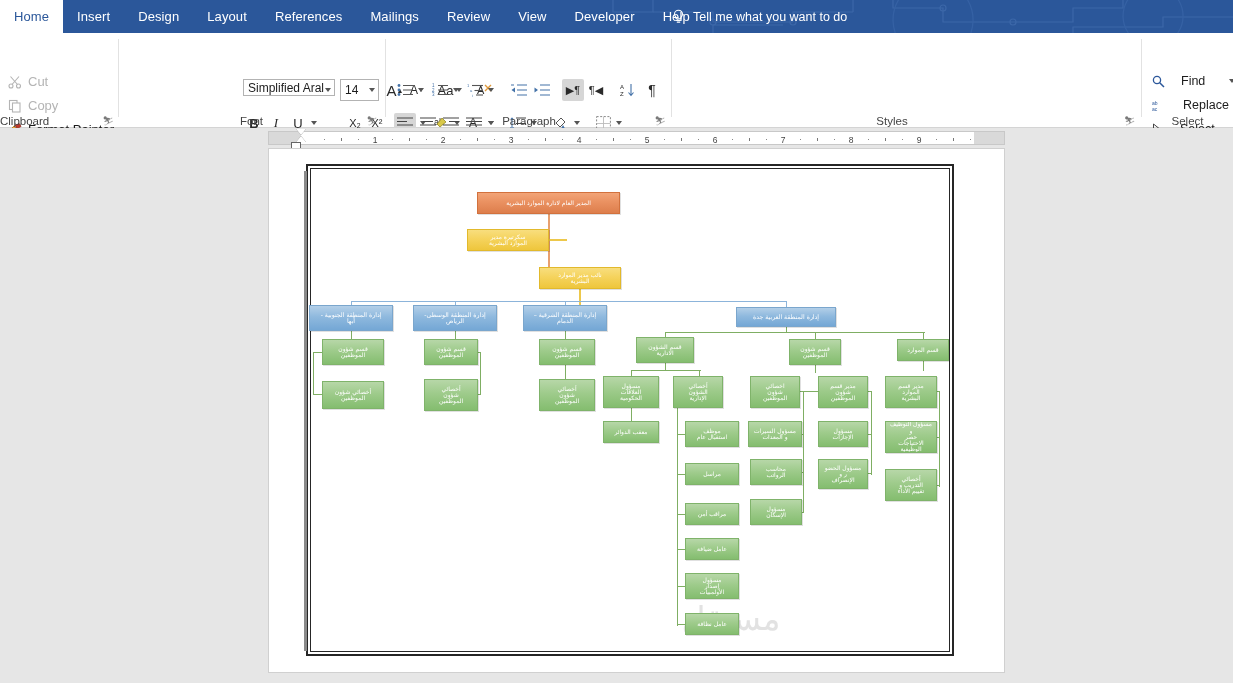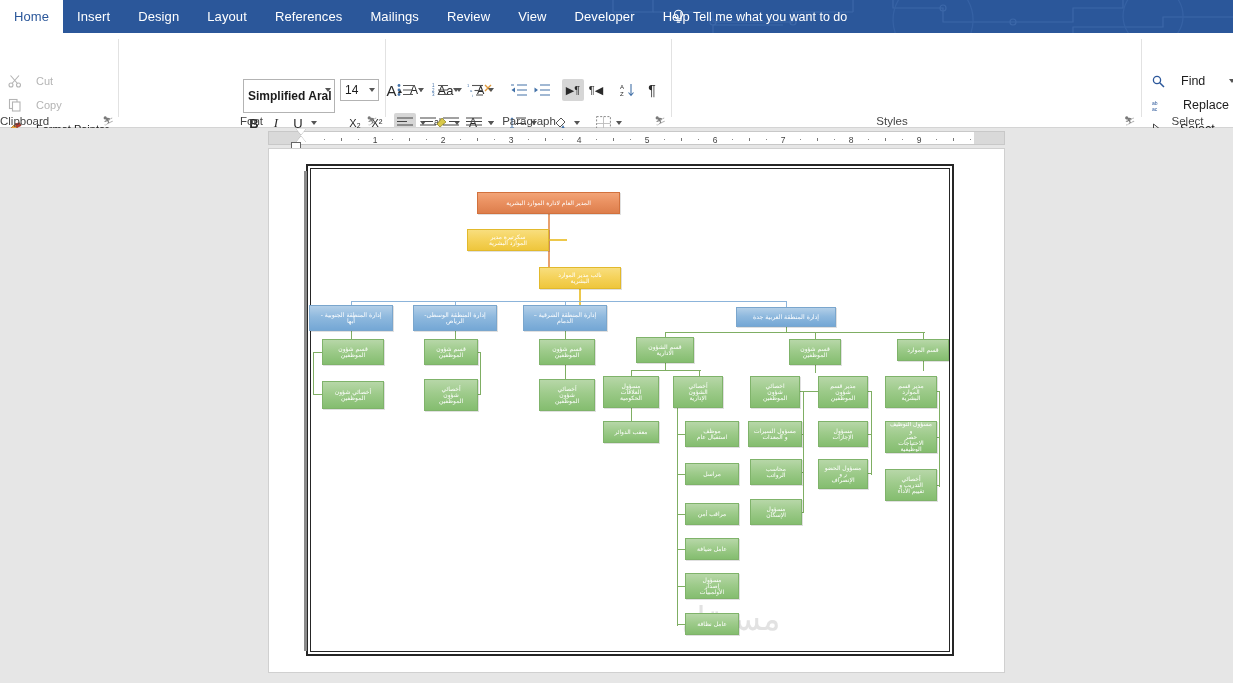--- a/index.html
+++ b/index.html
@@ -54,31 +54,31 @@
   }
   .grp-sep {
     position: absolute; top: 6px; width: 1px; height: 78px; background: #e2e2e2;
   }
   .dialog-launch {
     position: absolute; bottom: 2px; font-size: 9px; color: #7a7a7a;
   }
 
   
   .clip-item {
-    position: absolute; display: flex; align-items: center; gap: 14px;
-    font-size: 11px; color: #b4b4b4;
+    position: absolute; display: flex; align-items: center; gap: 6px;
+    font-size: 13px; color: #b4b4b4;
   }
   .clip-item.enabled { color: #1c1c1c; }
 
   
   .fontname {
-    position: absolute; left: 124px; top: 46px; width: 92px; height: 34px;
+    position: absolute; left: 124px; top: 46px; width: 92px; height: 17px;
     border: 1px solid #b3b3b3; background: #fff;
     font-size: 12px; color: #1c1c1c;
-    display: flex; align-items: center; padding-left: 4px; font-weight: bold;
+    display: flex; align-items: center; padding-left: 4px;
   }
   .fontsize {
     position: absolute; left: 221px; top: 46px; width: 39px; height: 22px;
     border: 1px solid #b3b3b3; background: #fff;
     font-size: 12px; color: #1c1c1c;
     display: flex; align-items: center; padding-left: 4px;
   }
   .combo-arrow {
     position: absolute; right: 3px; top: 8px;
     width: 0; height: 0; border-left: 3px solid transparent;

